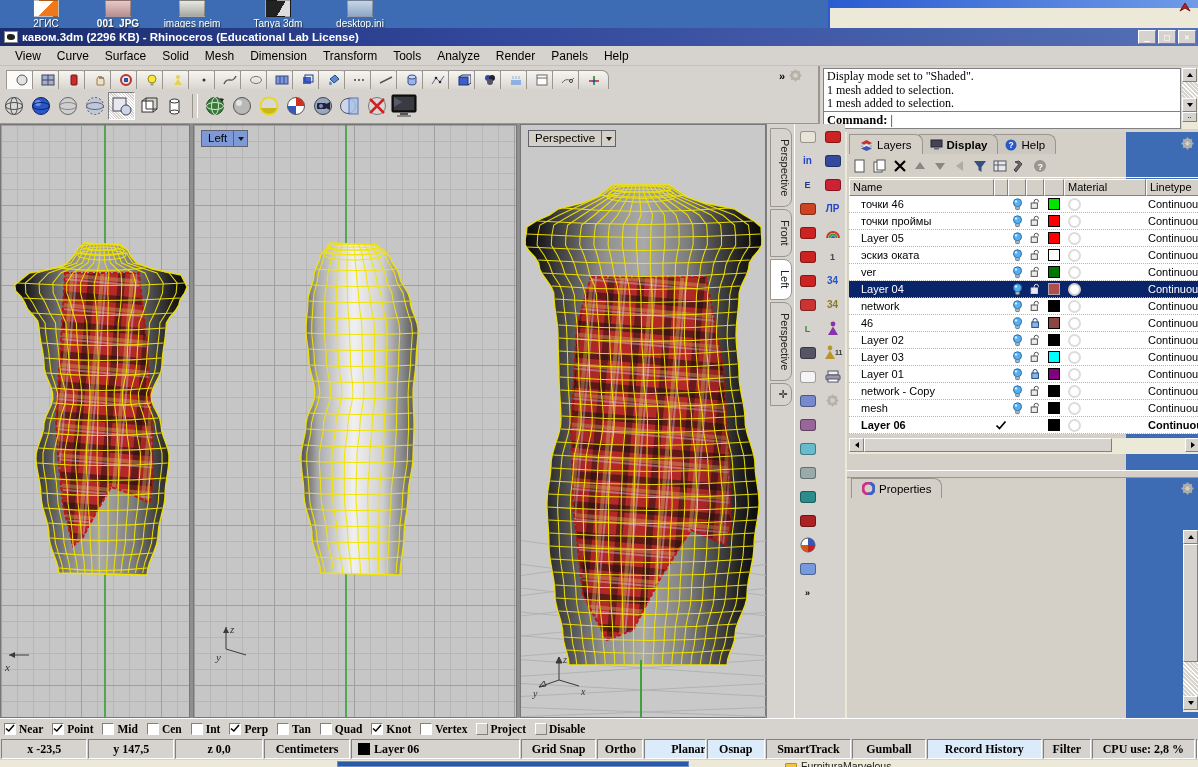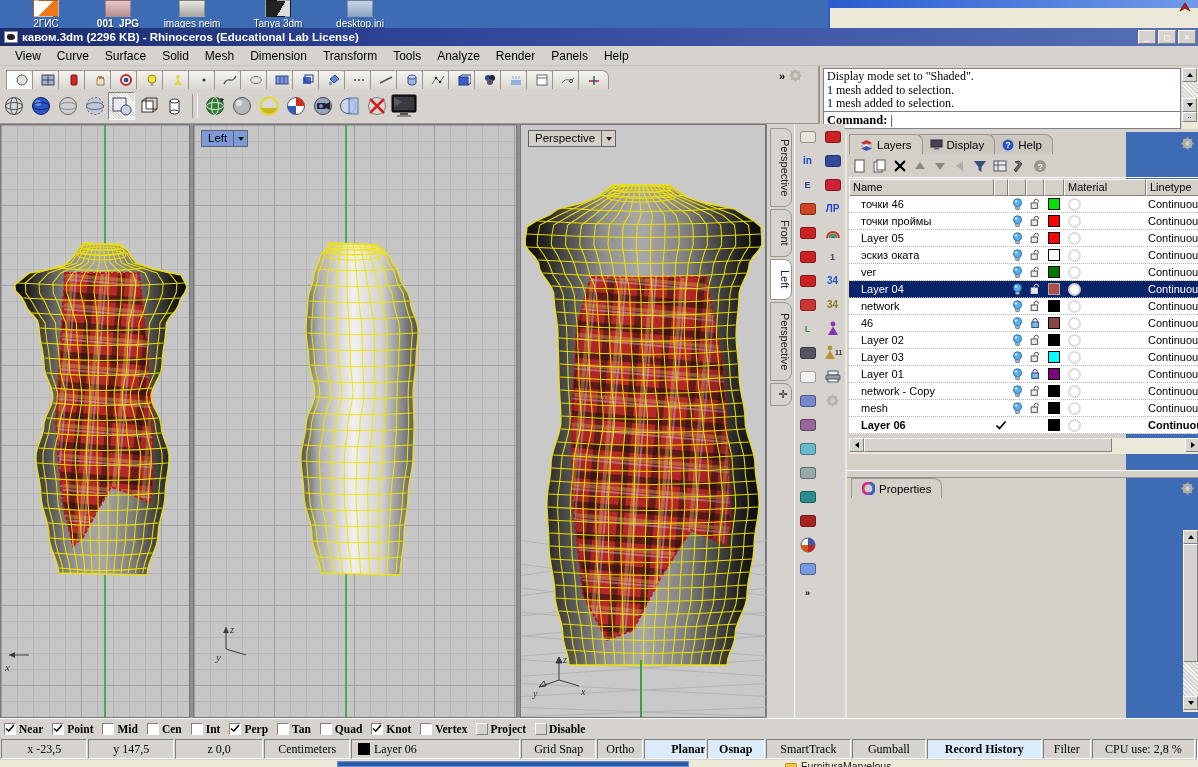--- a/index.html
+++ b/index.html
@@ -104,21 +104,21 @@
   .hsb .thumb{position:absolute;left:0;top:0;height:14px;background:#d6d3ce;border:1px solid;border-color:#fff #808080 #808080 #fff;}
   
   #osnap{left:0;top:718px;width:1198px;height:20px;background:#d6d3ce;border-top:1px solid #fff;display:flex;
     align-items:center;gap:9px;padding-left:4px;font-size:11.5px;}
   .chk{width:12px;height:12px;background:#fff;border:1px solid;border-color:#808080 #fff #fff #808080;
     display:inline-flex;align-items:center;justify-content:center;margin-right:3px;vertical-align:-2px;}
   .oitem{display:flex;align-items:center;font-weight:bold;}
   .obtn{width:12px;height:12px;background:#d6d3ce;border:1px solid;border-color:#fff #808080 #808080 #fff;margin-right:2px;}
   #status{left:0;top:738px;width:1198px;height:22px;background:#d6d3ce;display:flex;font-size:12px;}
   .scell{border:1px solid;border-color:#808080 #fff #fff #808080;margin:1px 0 1px 1px;display:flex;
-    align-items:center;justify-content:center;white-space:nowrap;overflow:hidden;}
+    align-items:center;justify-content:center;white-space:nowrap;overflow:hidden;font-weight:bold;}
   .scell.active{background:#dcebfa;font-weight:bold;}
   
   #bstrip{left:0;top:760px;width:1198px;height:7px;background:#ece9d8;}
   #bstrip .blue{position:absolute;left:337px;top:1px;width:352px;height:6px;background:#2a5ba8;border:1px solid #6c8fd0;}
   #bstrip .folder{position:absolute;left:785px;top:0px;display:flex;align-items:center;gap:4px;font-size:10.5px;color:#222;}
   .fold-ic{width:12px;height:7px;background:#f0c544;border:1px solid #b89020;border-radius:1px;}
   svg{display:block;}
 </style>
 </head>
 <body>
@@ -906,21 +906,21 @@
   <div class="abs" style="left:0;top:0;width:353px;height:338px;">
     <div id="ltabs" style="position: absolute; left: 2px; top: 2px; display: flex;">
         <div class="ptab" style="position: static; margin-right: -4px; background: rgb(212, 208, 200); z-index: 3;">
           <svg width="13" height="12">
             <path d="M1 4 L6.5 1 L12 4 L6.5 7 z" fill="#c83030"></path>
             <path d="M1 7 L6.5 4.5 L12 7 L6.5 9.5 z" fill="#e8e8e8" stroke="#888" stroke-width=".5"></path>
             <path d="M1 9.5 L6.5 7 L12 9.5 L6.5 12 z" fill="#3858b8"></path>
           </svg>
           <span>Layers</span>
         </div>
-        <div class="ptab" style="position: static; margin-right: -4px; background: rgb(204, 200, 192); z-index: 1;">
+        <div class="ptab" style="position: static; margin-right: -4px; background: rgb(204, 200, 192); z-index: 1; font-weight: bold;">
           <svg width="13" height="11">
             <rect x="1" y="1" width="11" height="7" fill="#445" stroke="#223"></rect>
             <rect x="4" y="9" width="5" height="1.5" fill="#667"></rect>
           </svg>
           <span>Display</span>
         </div>
         <div class="ptab" style="position: static; margin-right: -4px; background: rgb(204, 200, 192); z-index: 0;">
           <svg width="12" height="12">
             <circle cx="6" cy="6" r="5.5" fill="#2858c8"></circle>
             <text x="3.5" y="9" font-size="8.5" fill="#fff" font-weight="bold">?</text>

